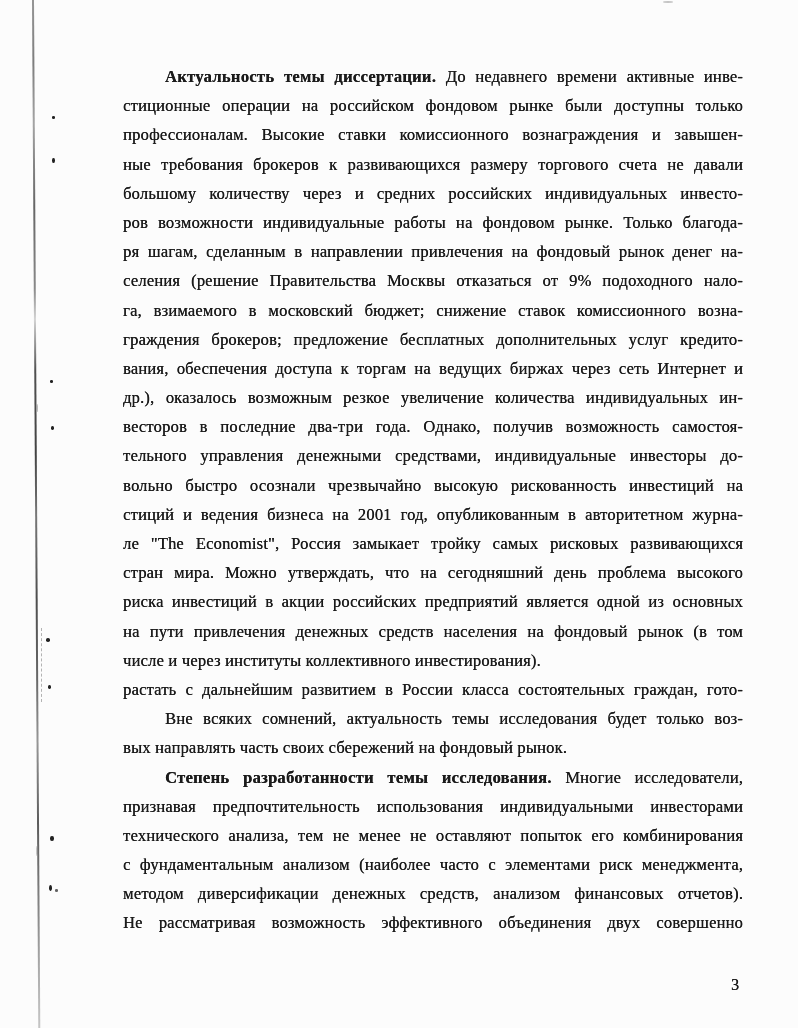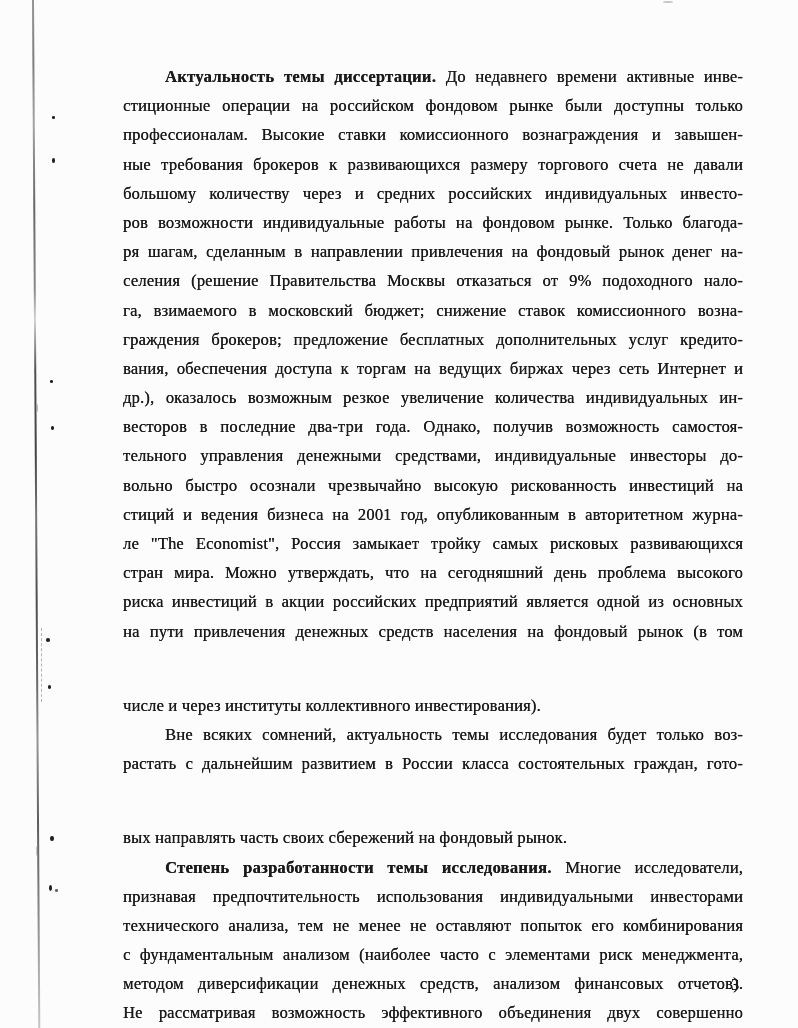--- a/index.html
+++ b/index.html
@@ -59,21 +59,20 @@
   }
   .text-line {
     text-align: justify;
     text-align-last: justify;
     white-space: normal;
     height: 29.2px;
     overflow: visible;
   }
   .text-line.last {
     text-align-last: left;
-    margin-top: 45px;
   }
   .text-line.indent {
     text-indent: 42px;
   }
   .text-line b {
     font-weight: 700;
     letter-spacing: 0.3px;
   }
   .page-number {
     position: absolute;
@@ -119,22 +118,22 @@
       <div class="text-line">др.), оказалось возможным резкое увеличение количества индивидуальных ин-</div>
       <div class="text-line">весторов в последние два-три года. Однако, получив возможность самостоя-</div>
       <div class="text-line">тельного управления денежными средствами, индивидуальные инвесторы до-</div>
       <div class="text-line">вольно быстро осознали чрезвычайно высокую рискованность инвестиций на</div>
       <div class="text-line">стиций и ведения бизнеса на 2001 год, опубликованным в авторитетном журна-</div>
       <div class="text-line">ле "The Economist", Россия замыкает тройку самых рисковых развивающихся</div>
       <div class="text-line">стран мира. Можно утверждать, что на сегодняшний день проблема высокого</div>
       <div class="text-line">риска инвестиций в акции российских предприятий является одной из основных</div>
       <div class="text-line">на пути привлечения денежных средств населения на фондовый рынок (в том</div>
       <div class="text-line last">числе и через институты коллективного инвестирования).</div>
+      <div class="text-line">растать с дальнейшим развитием в России класса состоятельных граждан, гото-</div>
       <div class="text-line indent">Вне всяких сомнений, актуальность темы исследования будет только воз-</div>
-      <div class="text-line">растать с дальнейшим развитием в России класса состоятельных граждан, гото-</div>
       <div class="text-line last">вых направлять часть своих сбережений на фондовый рынок.</div>
       <div class="text-line indent"><b>Степень разработанности темы исследования.</b> Многие исследователи,</div>
       <div class="text-line">признавая предпочтительность использования индивидуальными инвесторами</div>
       <div class="text-line">технического анализа, тем не менее не оставляют попыток его комбинирования</div>
       <div class="text-line">с фундаментальным анализом (наиболее часто с элементами риск менеджмента,</div>
       <div class="text-line">методом диверсификации денежных средств, анализом финансовых отчетов).</div>
       <div class="text-line">Не рассматривая возможность эффективного объединения двух совершенно</div>
     </div>
 
   <div class="page-number">3</div>

